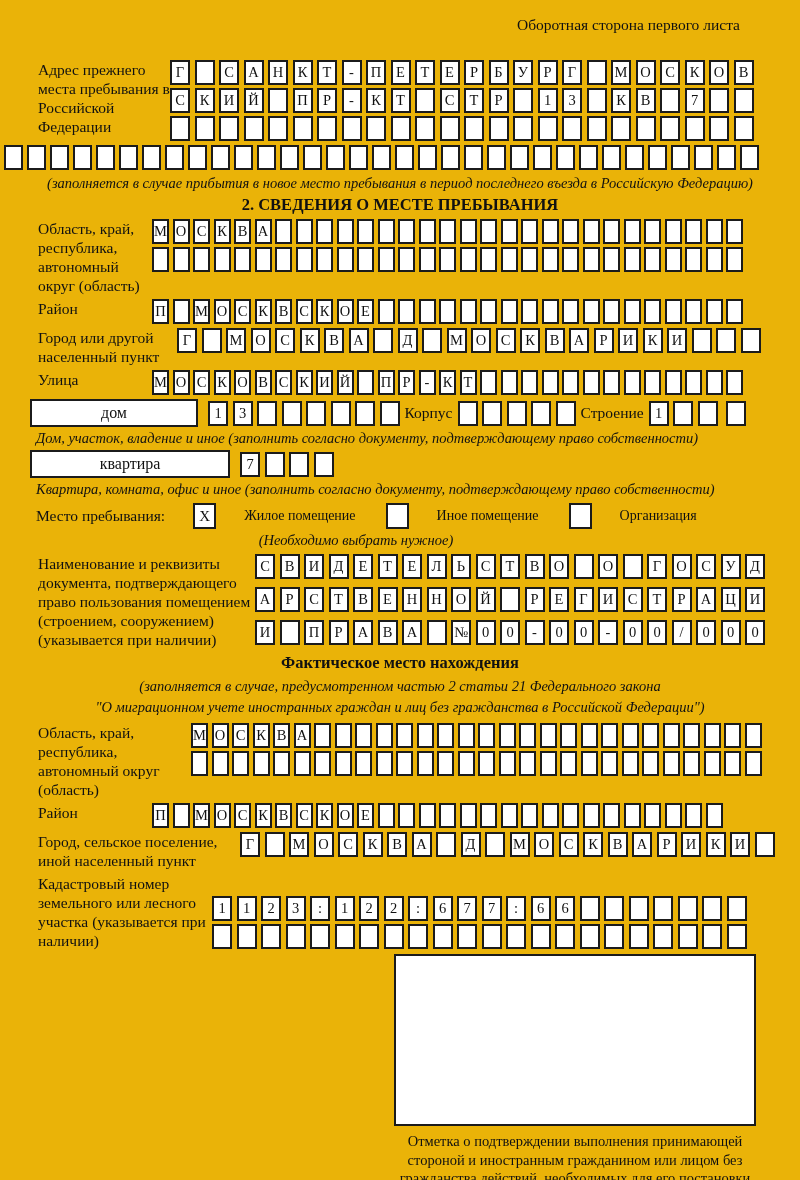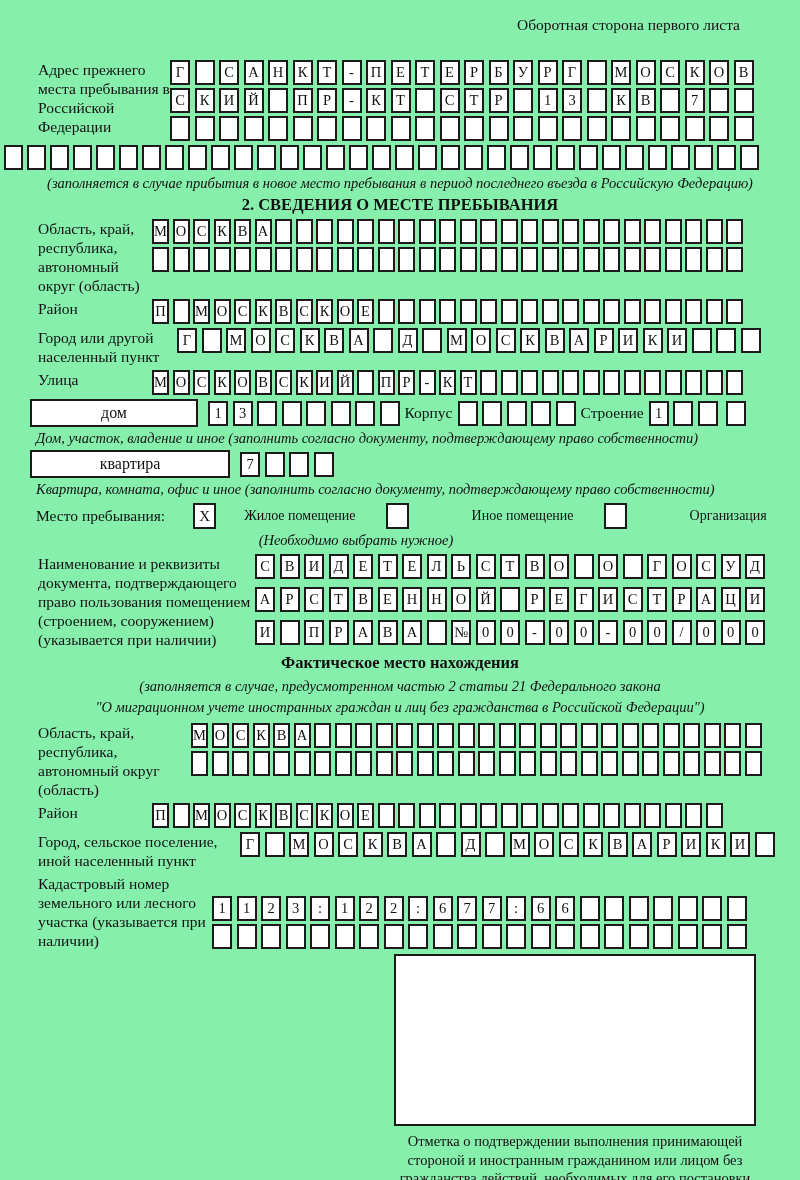--- a/index.html
+++ b/index.html
@@ -1,17 +1,17 @@
 <!DOCTYPE html>
 <html><head>
 <meta charset="utf-8">
 <style>
   html,body{margin:0;padding:0;background:#fff;}
   .page{
-    width:800px;height:1180px;overflow:hidden;background:#86efac;
+    width:800px;height:1180px;overflow:hidden;background:#eab308;
     font-family:"Liberation Serif","DejaVu Serif",serif;color:#111;
     position:relative;
   }
   .hdr{margin:16px 60px 0 0;text-align:right;font-size:15.5px;}
   
   .frow{display:flex;align-items:flex-start;margin:0 0 4px 0;}
   .lbl{font-size:15.5px;line-height:19px;flex:none;}
   .stack{display:flex;flex-direction:column;gap:3px;}
   
   .cells{display:flex;gap:4.5px;flex:none;}
@@ -50,21 +50,21 @@
   .notepad{margin-left:36px;}
   
   .stayrow{display:flex;align-items:center;margin:4px 0 2px 36px;}
   .staylbl{font-size:15.5px;flex:none;}
   .stayopt{display:flex;align-items:center;flex:none;}
   .chk{
     box-sizing:border-box;width:23px;height:26px;border:2px solid #1b1b1b;flex:none;
     display:flex;align-items:center;justify-content:center;font-size:15px;background:#fff;
   }
   .optlbl{font-size:14px;padding-left:28px;}
-  .mlopt{margin-left:30px;gap:35px;}
+  .mlopt{margin-left:30px;}
   .mlx{margin-left:28px;}
   .staynote{width:640px;text-align:center;margin-left:36px;}
   .cadstack{margin-top:22px;}
   
   .stampbox{
     box-sizing:border-box;width:362px;height:172px;border:2.5px solid #1b1b1b;
     margin:4px 0 6px 394px;background:#fff;
   }
   .stampcap{width:420px;margin-left:365px;text-align:center;font-size:14.5px;line-height:18.5px;}
   section{display:block;}

